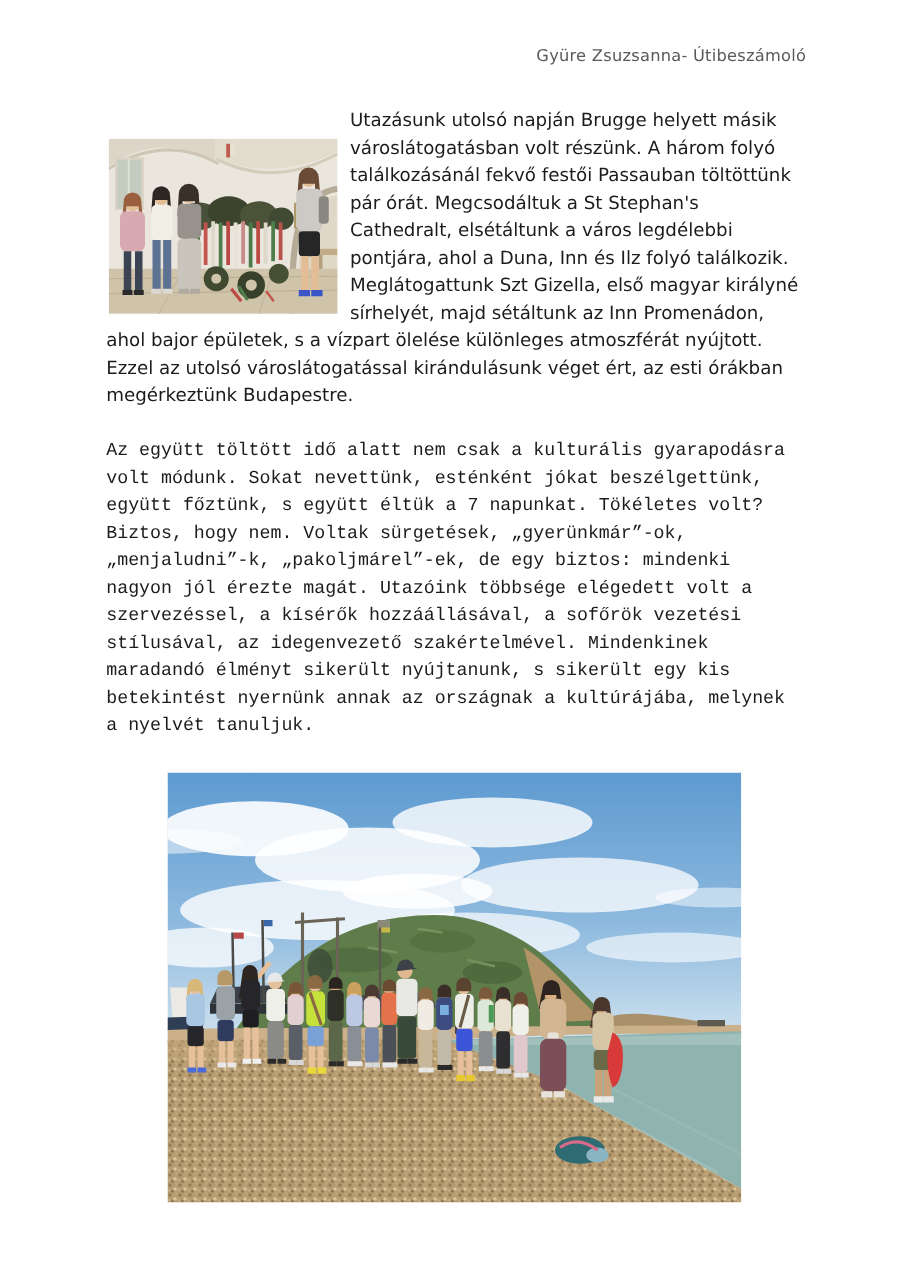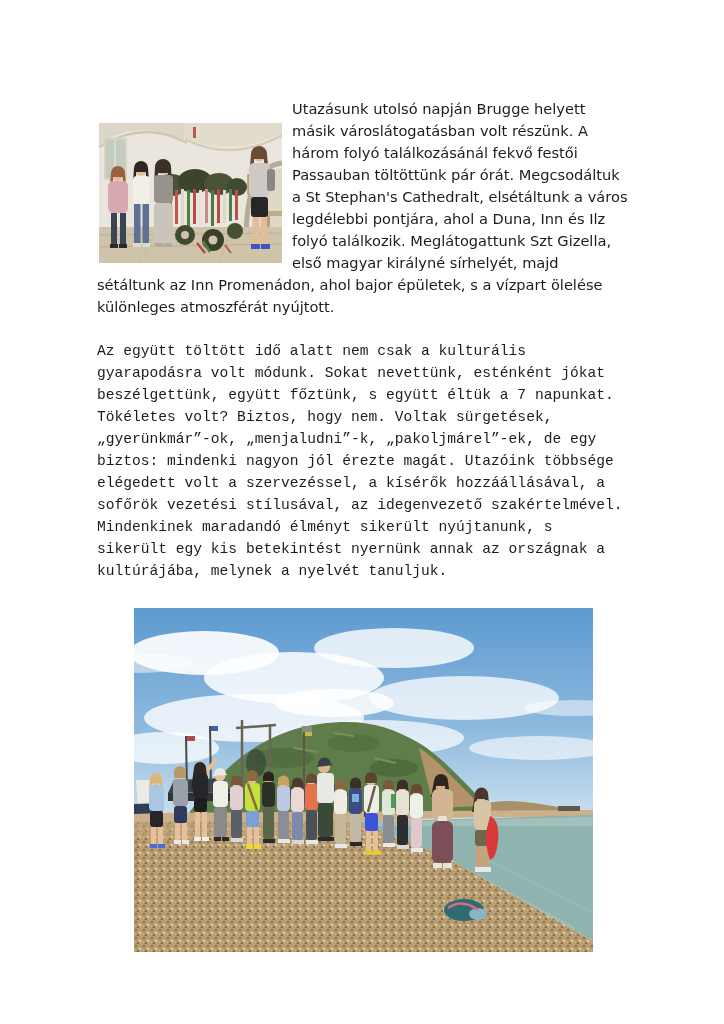--- a/index.html
+++ b/index.html
@@ -20,41 +20,42 @@
   }
   .content {
     position:absolute;
     left:85px; top:86px;
     width:556px;
     font-size:14.6px;
     line-height:22px;
     color:#1c1c1c;
     text-align:left;
   }
-  .para { margin:12px; }
+  .para { margin:0; }
   .para.gap-above { margin-top:22px;font-family:Liberation Mono, monospace; }
   .inline-photo {
     float:left;
     width:183px; height:140px;
     margin:25px 10px 3px 2px;
     display:block;
   }
   .beach-photo-wrap {
     clear:none;
     width:459px;
     margin:26px auto 0 auto;
   }
   .beach-photo { display:block; width:459px; height:344px; }
   svg { display:block; }
 </style>
 </head>
 <body>
 
 <div class="page">
 
+  <div class="header-line">Gyüre Zsuzsanna- Útibeszámoló</div>
 
   <div class="content">
 
     <div class="para">
 
       
       <span class="inline-photo">
         <svg viewBox="0 0 183 140" width="183" height="140">
 
           <rect x="0" y="0" width="183" height="140" fill="#ebe6dd"></rect>
@@ -156,20 +157,21 @@
             <rect x="162" y="94" width="6" height="28" fill="#e3bd96"></rect>
             <rect x="152" y="121" width="9" height="5" fill="#3a55c8"></rect>
             <rect x="162" y="121" width="9" height="5" fill="#3a55c8"></rect>
           </g>
         </svg>
       </span>
 
       <span>Utazásunk utolsó napján Brugge helyett másik városlátogatásban volt részünk. A három folyó találkozásánál fekvő festői Passauban töltöttünk pár órát. Megcsodáltuk a St Stephan's Cathedralt, elsétáltunk a város legdélebbi pontjára, ahol a Duna, Inn és Ilz folyó találkozik. Meglátogattunk Szt Gizella, első magyar királyné sírhelyét, majd sétáltunk az Inn Promenádon, ahol bajor épületek, s a vízpart ölelése különleges atmoszférát nyújtott.</span>
     </div>
 
+    <p class="para">Ezzel az utolsó városlátogatással kirándulásunk véget ért, az esti órákban megérkeztünk Budapestre.</p>
 
     <p class="para gap-above">Az együtt töltött idő alatt nem csak a kulturális gyarapodásra volt módunk. Sokat nevettünk, esténként jókat beszélgettünk, együtt főztünk, s együtt éltük a 7 napunkat. Tökéletes volt? Biztos, hogy nem. Voltak sürgetések, „gyerünkmár”-ok, „menjaludni”-k, „pakoljmárel”-ek, de egy biztos: mindenki nagyon jól érezte magát. Utazóink többsége elégedett volt a szervezéssel, a kísérők hozzáállásával, a sofőrök vezetési stílusával, az idegenvezető szakértelmével. Mindenkinek maradandó élményt sikerült nyújtanunk, s sikerült egy kis betekintést nyernünk annak az országnak a kultúrájába, melynek a nyelvét tanuljuk.</p>
 
     <div class="beach-photo-wrap">
       <svg class="beach-photo" viewBox="0 0 459 344">
         <defs>
           <linearGradient id="skyGrad" x1="0" y1="0" x2="0" y2="1">
             <stop offset="0" stop-color="#5d9ad0"></stop>
             <stop offset="0.55" stop-color="#8db9de"></stop>
             <stop offset="1" stop-color="#cfe2ef"></stop>

